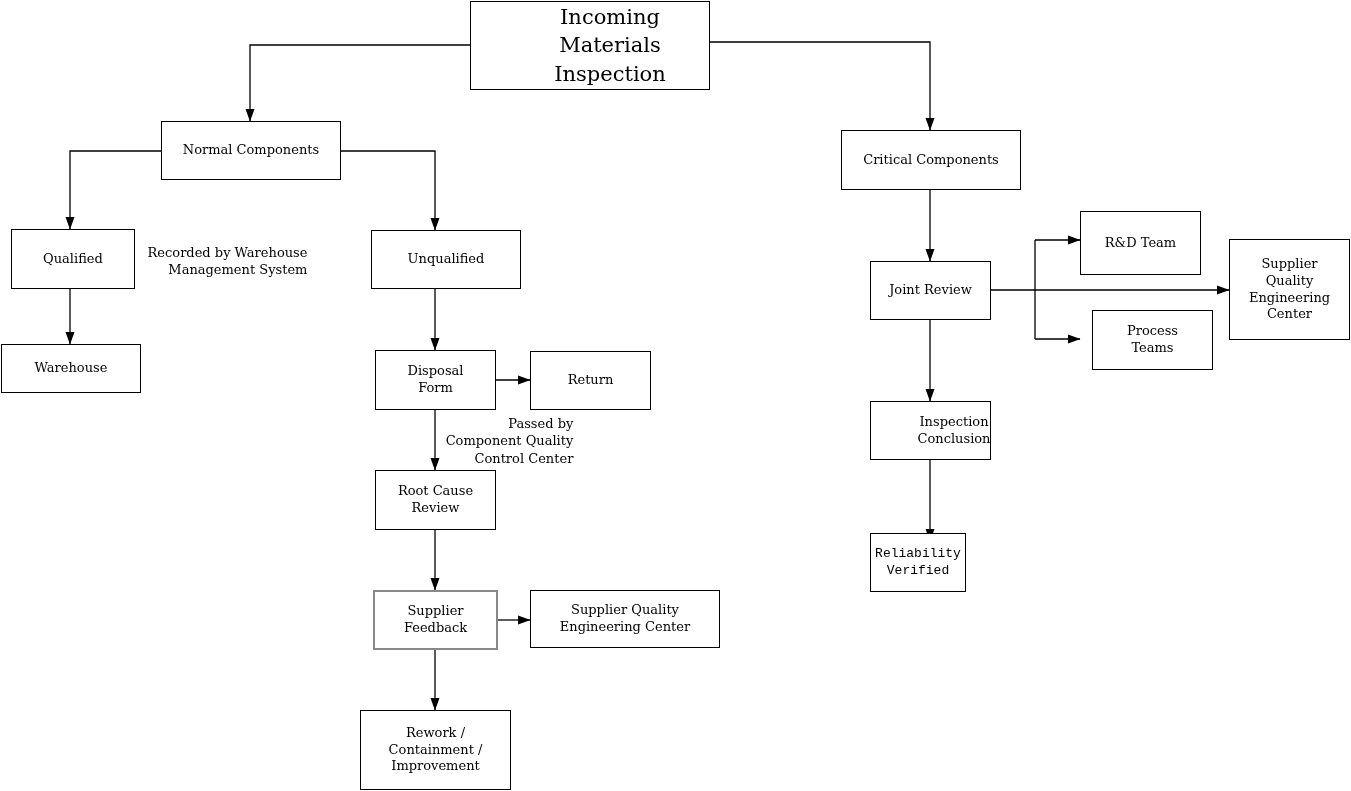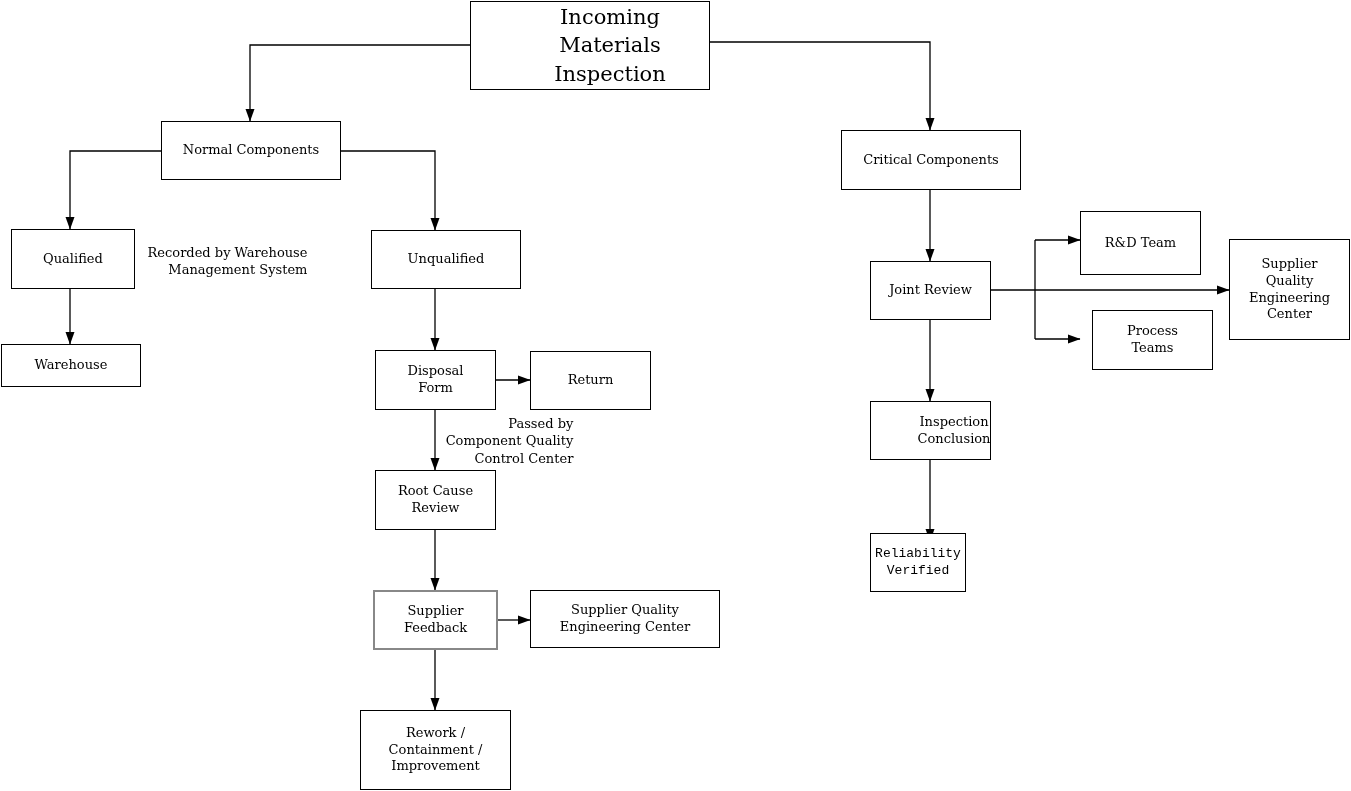--- a/index.html
+++ b/index.html
@@ -96,21 +96,21 @@
 Materials Inspection</div>
 
   <div class="node" style="left:161px; top:121px; width:180px; height:59px;">Normal Components</div>
 
   <div class="node" style="left:841px; top:130px; width:180px; height:60px;">Critical Components</div>
 
   <div class="node" style="left:11px; top:229px; width:124px; height:60px;">Qualified</div>
 
   <div class="node" style="left:361px; top:230px; width:150px; height:59px;margin-left:10px;">Unqualified</div>
 
-  <div class="node" style="left:1px; top:344px; width:140px; height:43px;">Warehouse</div>
+  <div class="node" style="left:1px; top:344px; width:140px; height:49px;">Warehouse</div>
 
   <div class="node" style="left:375px; top:350px; width:121px; height:60px;">Disposal
 Form</div>
 
   <div class="node" style="left:530px; top:351px; width:121px; height:59px;">Return</div>
 
   <div class="node" style="left:375px; top:470px; width:121px; height:60px;text-align:center;">Root Cause
 Review</div>
 
   <div class="node highlight" style="left:373px; top:590px; width:125px; height:60px;">Supplier

